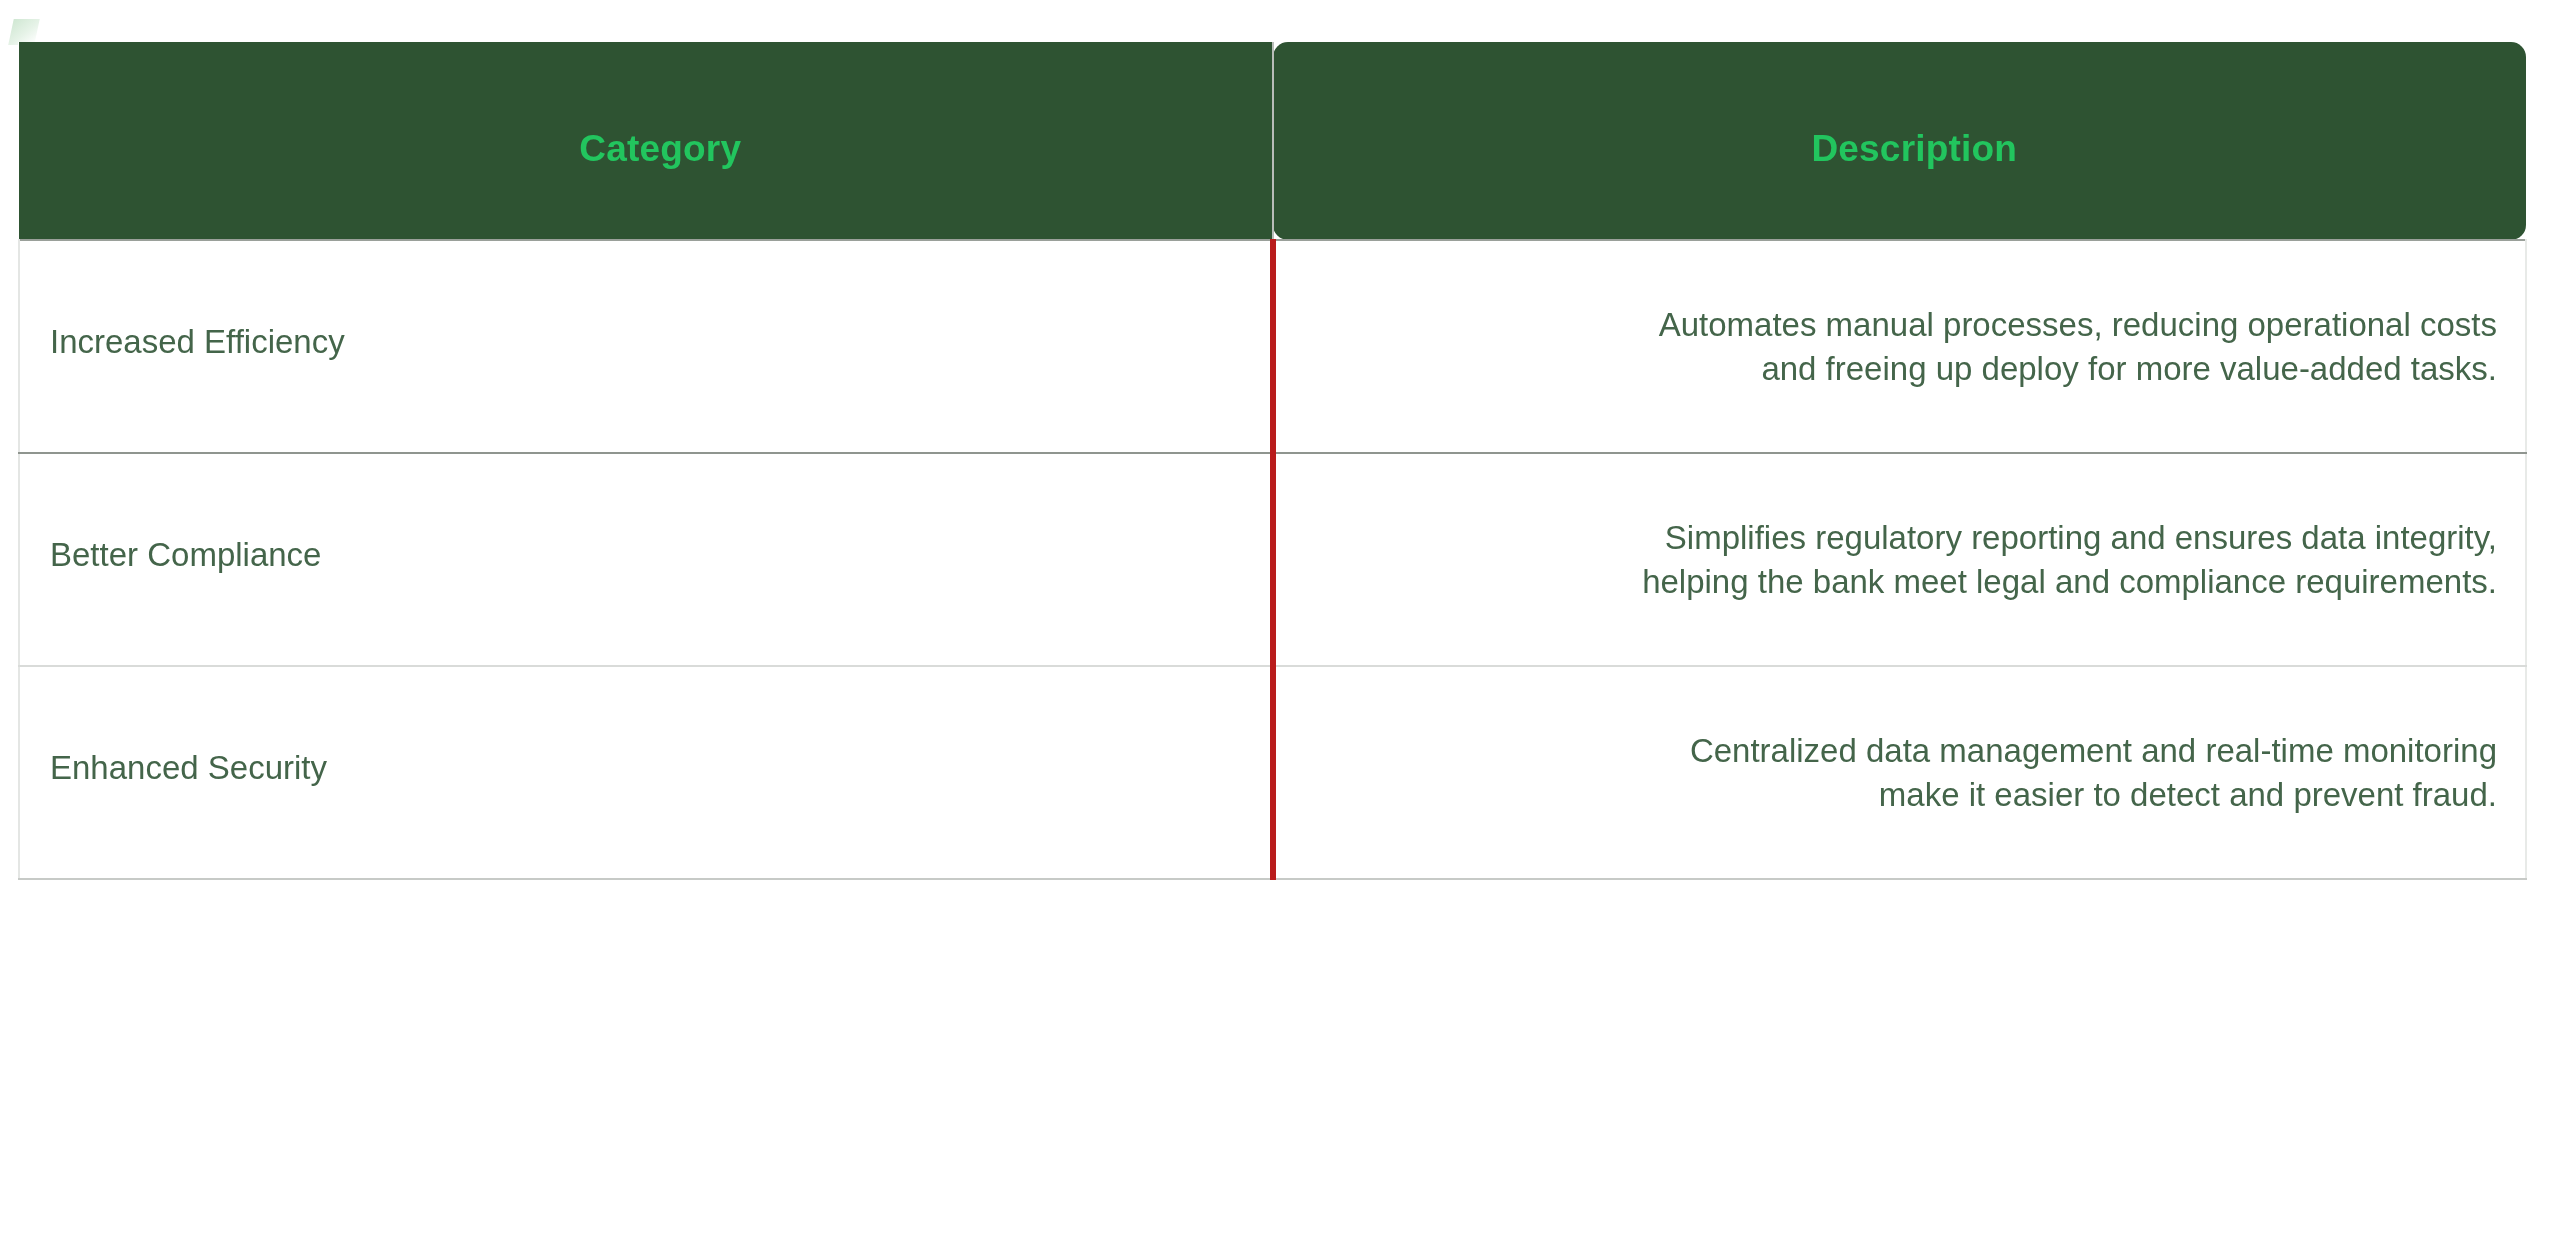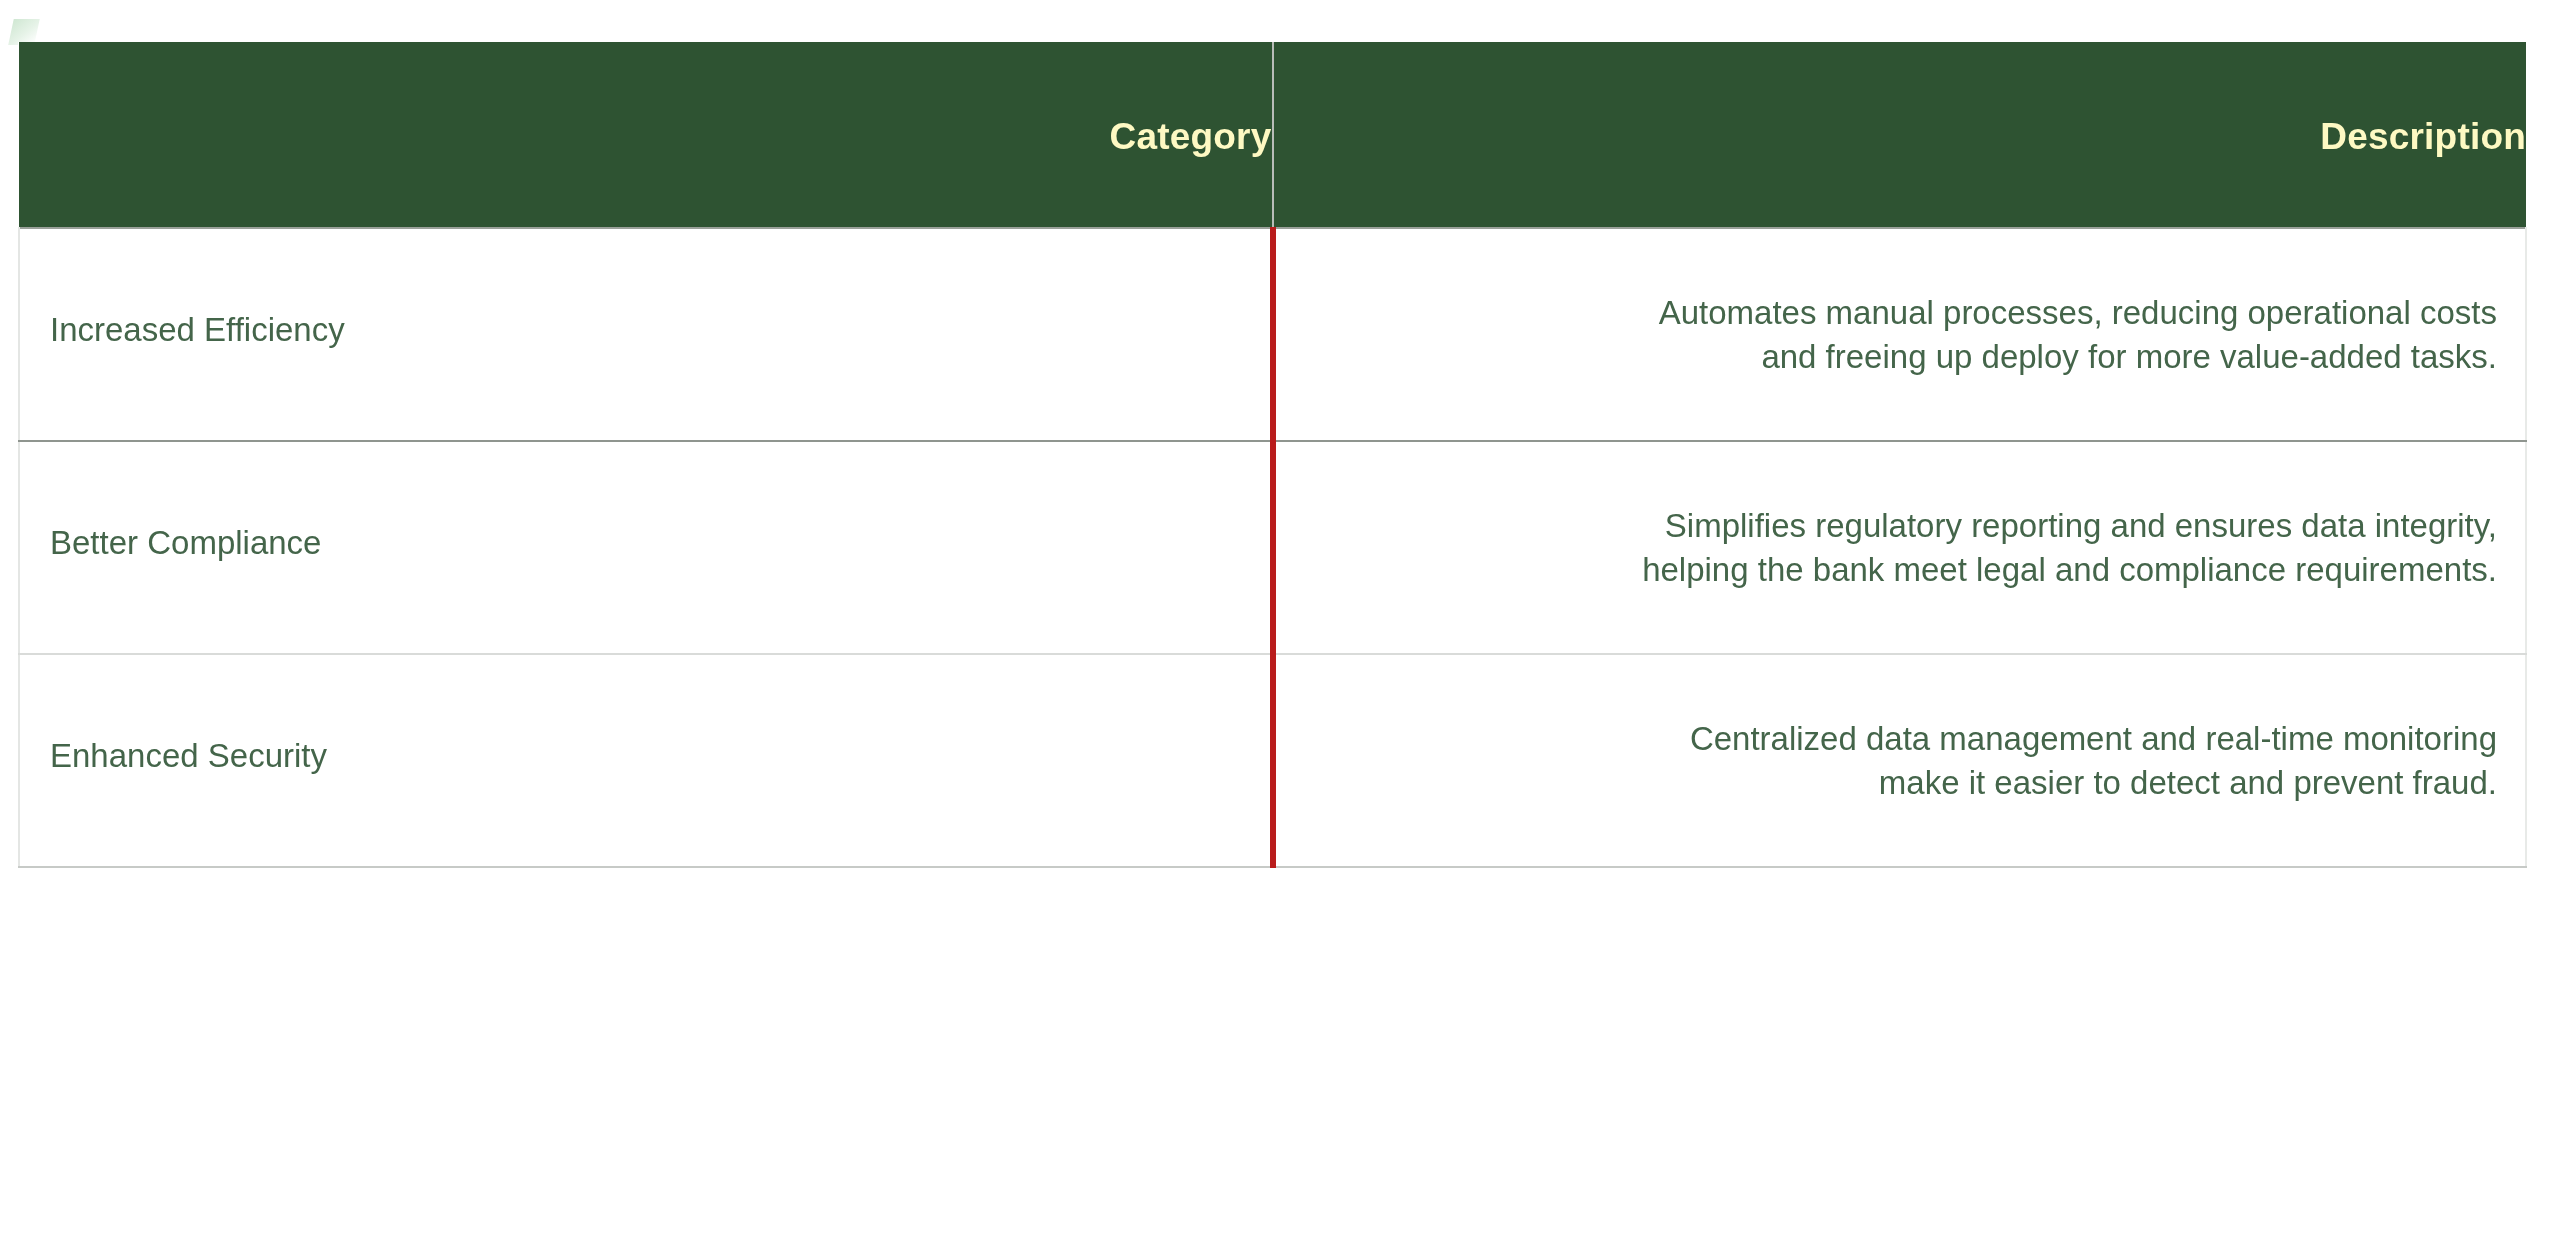--- a/index.html
+++ b/index.html
@@ -45,33 +45,34 @@
 
   table.benefits-table {
     width: 100%;
     border-collapse: collapse;
     table-layout: fixed;
     background: #ffffff;
   }
 
   table.benefits-table thead th {
     background: #2E5332;
-    color: #fef9c3;
+    color: #22c55e;
     font-size: 37px;
     font-weight: bold;
-    text-align: right;
+    text-align: center;
     height: 180px;
-    padding: 5px 0 0 30px;
+    padding: 17px 0 0 30px;
     vertical-align: middle;
     border: none;
     letter-spacing: 0.2px;
   }
   table.benefits-table thead th.col-desc {
     border-left: 2px solid #b9bdb9;
     padding-left: 29px;
+    border-radius: 15px;
   }
 
   table.benefits-table tbody td {
     height: 202px;
     font-size: 33px;
     color: #44654A;
     vertical-align: middle;
     line-height: 1.32;
     border-bottom: 2px solid #d8dad8;
     background: #ffffff;

